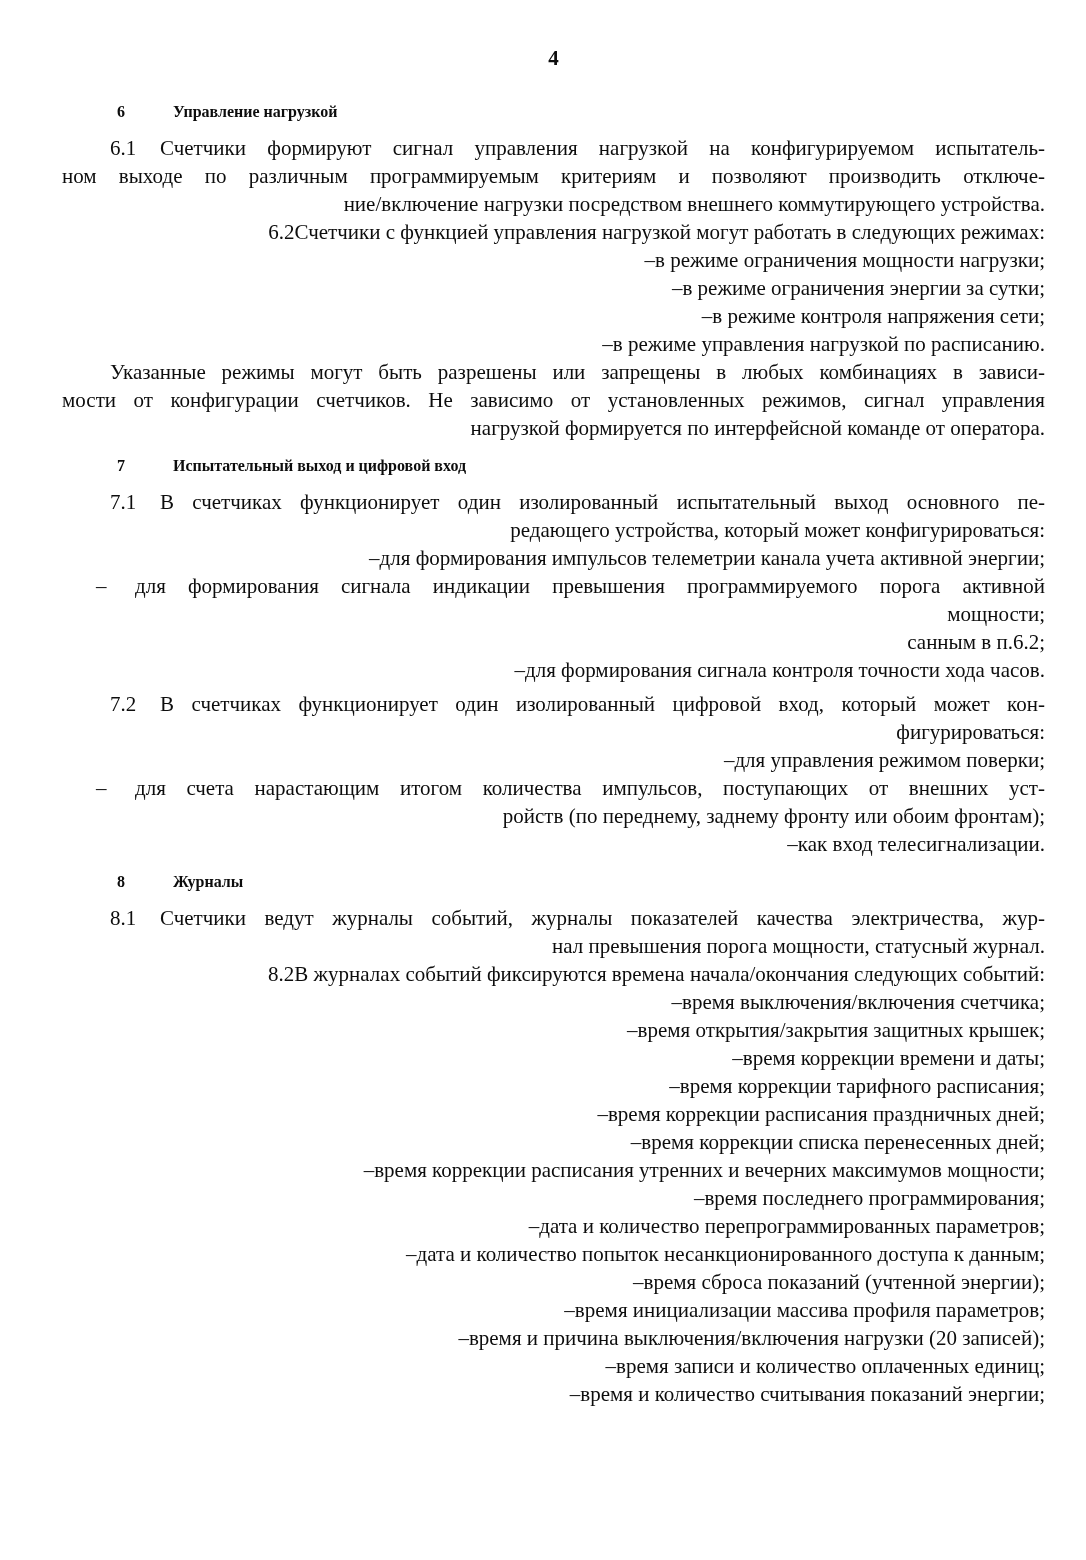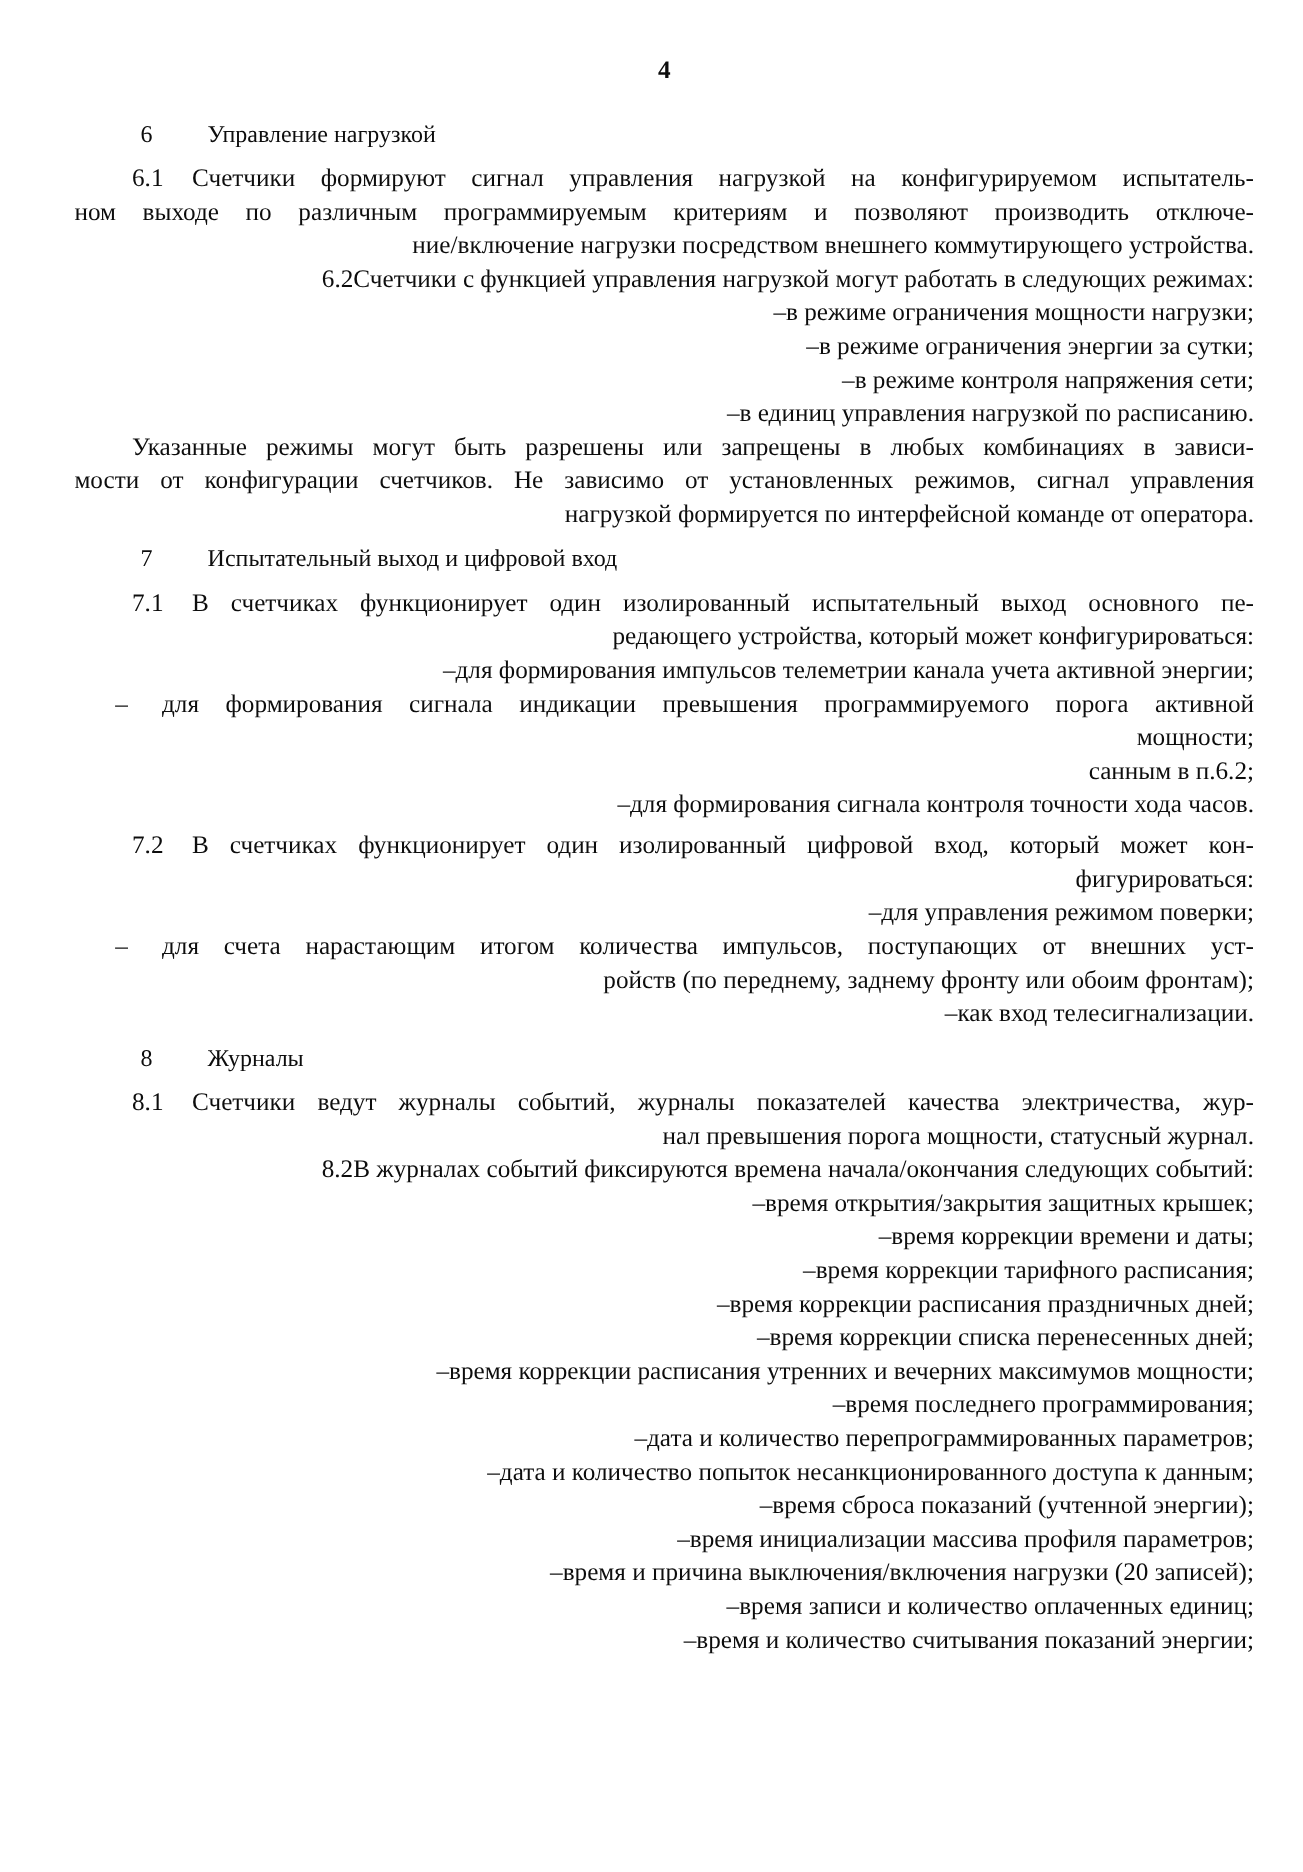--- a/index.html
+++ b/index.html
@@ -14,22 +14,22 @@
     padding:44px 41px 0 62px;
     overflow:hidden;
   }
   .page-number{
     text-align:center;
     font-weight:bold;
     font-size:21px;
     margin-bottom:26px;
   }
   .heading{
-    font-weight:normal;
-    font-size:20px;
+    font-weight:bold;
+    font-size:16px;
     padding-left:55px;
     margin:10px 0 8px 0;
     white-space:nowrap;
   }
   .hnum{display:inline-block;width:56px;text-indent:0;}
   .para{margin:0;}
   .para.gap{margin-top:6px;}
   .line{text-align:right;}
   .line.stretch{text-align:justify;text-align-last:justify;}
   .para .line.first{text-indent:48px;}
@@ -57,21 +57,21 @@
           <div class="item">
             <div class="line first"><span class="dash">–</span><span class="ptext">в режиме ограничения мощности нагрузки;</span></div>
           </div>
           <div class="item">
             <div class="line first"><span class="dash">–</span><span class="ptext">в режиме ограничения энергии за сутки;</span></div>
           </div>
           <div class="item">
             <div class="line first"><span class="dash">–</span><span class="ptext">в режиме контроля напряжения сети;</span></div>
           </div>
           <div class="item">
-            <div class="line first"><span class="dash">–</span><span class="ptext">в единиц управления нагрузкой по расписанию.</span></div>
+            <div class="line first"><span class="dash">–</span><span class="ptext">в режиме управления нагрузкой по расписанию.</span></div>
           </div>
         </div>
         <div class="para">
           <div class="line first stretch"><span class="ptext">Указанные режимы могут быть разрешены или запрещены в любых комбинациях в зависи-</span></div>
           <div class="line stretch">мости от конфигурации счетчиков. Не зависимо от установленных режимов, сигнал управления</div>
           <div class="line">нагрузкой формируется по интерфейсной команде от оператора.</div>
         </div>
       </section>
       <section class="section">
         <div class="heading"><span class="hnum">7</span><span class="htitle">Испытательный выход и цифровой вход</span></div>
@@ -115,20 +115,23 @@
         <div class="heading"><span class="hnum">8</span><span class="htitle">Журналы</span></div>
         <div class="para">
           <div class="line first stretch"><span class="pnum">8.1</span><span class="ptext">Счетчики ведут журналы событий, журналы показателей качества электричества, жур-</span></div>
           <div class="line">нал превышения порога мощности, статусный журнал.</div>
         </div>
         <div class="para">
           <div class="line first"><span class="pnum">8.2</span><span class="ptext">В журналах событий фиксируются времена начала/окончания следующих событий:</span></div>
         </div>
         <div class="list">
           <div class="item">
+            <div class="line first"><span class="dash">–</span><span class="ptext">время выключения/включения счетчика;</span></div>
+          </div>
+          <div class="item">
             <div class="line first"><span class="dash">–</span><span class="ptext">время открытия/закрытия защитных крышек;</span></div>
           </div>
           <div class="item">
             <div class="line first"><span class="dash">–</span><span class="ptext">время коррекции времени и даты;</span></div>
           </div>
           <div class="item">
             <div class="line first"><span class="dash">–</span><span class="ptext">время коррекции тарифного расписания;</span></div>
           </div>
           <div class="item">
             <div class="line first"><span class="dash">–</span><span class="ptext">время коррекции расписания праздничных дней;</span></div>

